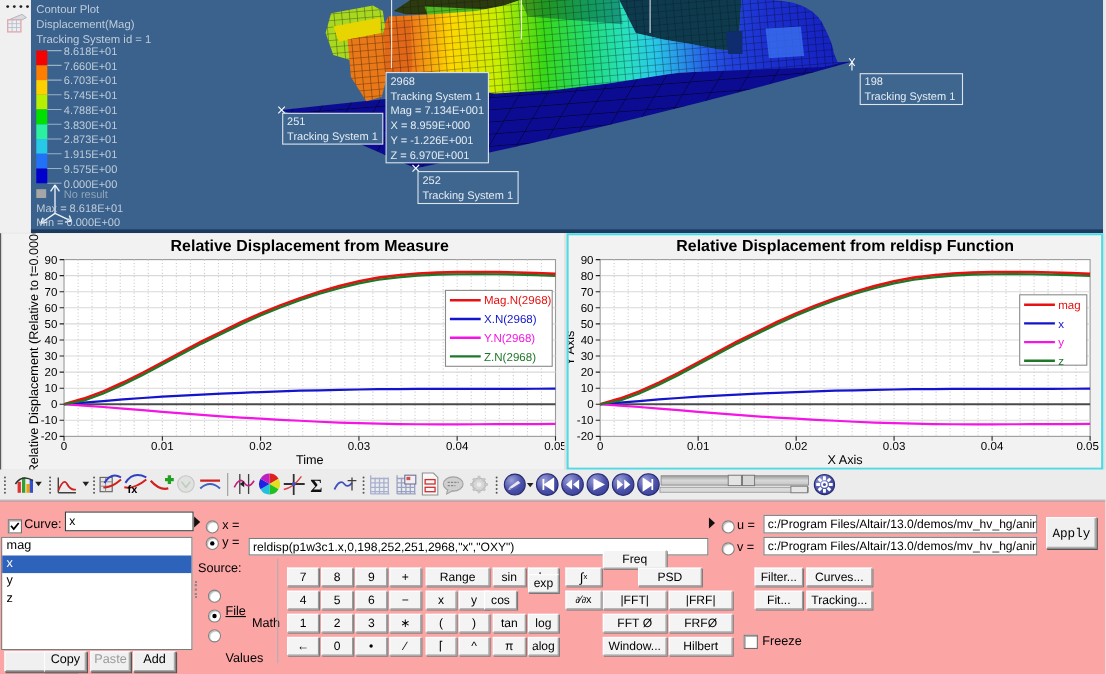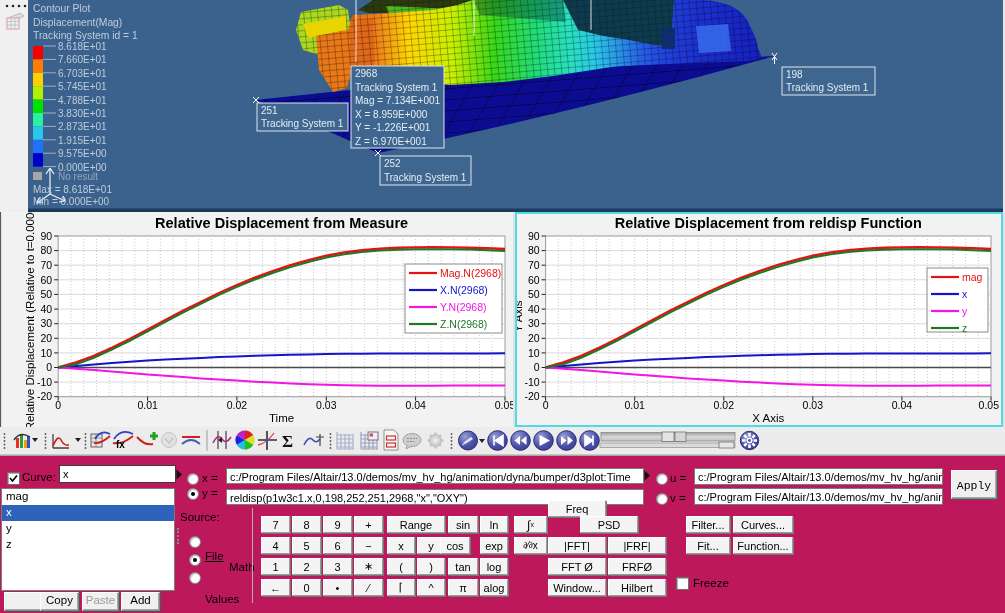--- a/index.html
+++ b/index.html
@@ -563,21 +563,21 @@
       <circle cx="10.5" cy="10.5" r="9.2" fill="url(#mediag)" stroke="#282c70"></circle>
       <g stroke="#fff" stroke-width="2.6">
             <path d="M10.5 3 V6.5 M10.5 14.5 V18 M3 10.5 H6.5 M14.5 10.5 H18 M5.2 5.2 L7.6 7.6 M13.4 13.4 L15.8 15.8 M15.8 5.2 L13.4 7.6 M7.6 13.4 L5.2 15.8"></path>
           </g>
       <circle cx="10.5" cy="10.5" r="3.0" fill="#fff"></circle>
       <circle cx="10.5" cy="10.5" r="1.4" fill="#4a4fa8"></circle>
     </g>
   </svg>
   </div>
 
-  <div class="abs" id="bottompanel" style="left:0;top:455px;width:1005px;height:158px;background:#be185d;border-top:1px solid #a6a6a6;">
+  <div class="abs" id="bottompanel" style="left:0;top:455px;width:1005px;height:158px;background:#fca5a5;border-top:1px solid #a6a6a6;">
 
     <div class="ck" style="left:7px;top:16px;"></div>
     <svg class="abs" style="left:8px;top:17px" width="11" height="11">
         <path d="M2 5 L4.5 8 L9 2.5" stroke="#000" stroke-width="1.6" fill="none"></path>
       </svg>
     <div class="lab" style="left:22px;top:15px;">Curve:</div>
     <div class="fld" style="left:59px;top:9px;width:112px;height:14px;border:1.5px solid #3c3c3c;">x</div>
     <svg class="abs" style="left:175px;top:13px" width="8" height="11">
         <path d="M1.5 0.5 L7 5.5 L1.5 10.5 Z" fill="#111"></path>
       </svg>
@@ -589,21 +589,20 @@
     </div>
     <div class="btn" style="left:4px;top:136px;width:32px;height:16px;padding-top:1px;padding-left:32px;">Cut</div>
     <div class="btn" style="left:40px;top:136px;width:37px;height:16px;padding-top:1px;">Copy</div>
     <div class="btn" style="left:82px;top:136px;width:35px;height:16px;padding-top:1px;color:#9b9b9b;">Paste</div>
     <div class="btn" style="left:121px;top:136px;width:37px;height:16px;padding-top:1px;">Add</div>
 
     <div class="abs" style="left:177px;top:72px;width:3px;height:16px;border-left:2px dotted #888;"></div>
 
     <div class="rad" style="left:187px;top:17px;"></div>
     <div class="lab" style="left:202px;top:16px;">x =</div>
-    <div class="fld" style="left:226px;top:12px;width:413px;height:12px;">c:/Program Files/Altair/13.0/demos/mv_hv_hg/animation/dyna/bumper/d3plot:Time</div>
     <svg class="abs" style="left:643px;top:14px" width="8" height="11">
         <path d="M1.5 0.5 L7 5.5 L1.5 10.5 Z" fill="#111"></path>
       </svg>
     <div class="rad on" style="left:187px;top:32px;"></div>
     <div class="lab" style="left:202px;top:31px;">y =</div>
     <div class="fld" style="left:226px;top:33px;width:413px;height:12px;">reldisp(p1w3c1.x,0,198,252,251,2968,"x","OXY")</div>
 
     <div class="lab" style="left:180px;top:55px;">Source:</div>
     <div class="rad" style="left:189px;top:80px;"></div>
       <div class="lab" style="left:205px;top:94px;text-decoration:underline;">File</div>
@@ -632,39 +631,39 @@
     <div class="key" style="left:387px;top:60px;width:56px;height:15px;">Range</div>
     <div class="key" style="left:387px;top:81px;width:26px;height:15px;">x</div>
     <div class="key" style="left:417px;top:81px;width:26px;height:15px;">y</div>
     <div class="key" style="left:387px;top:102px;width:26px;height:15px;">(</div>
     <div class="key" style="left:417px;top:102px;width:26px;height:15px;">)</div>
     <div class="key" style="left:387px;top:123px;width:26px;height:15px;">⌈</div>
     <div class="key" style="left:417px;top:123px;width:26px;height:15px;">^</div>
     <div class="key" style="left:448px;top:60px;width:28px;height:15px;">sin</div>
     <div class="key" style="left:480px;top:60px;width:26px;height:15px;">ln</div>
     <div class="key" style="left:440px;top:81px;width:28px;height:15px;">cos</div>
-    <div class="key" style="left:480px;top:81px;width:26px;height:15px;">exp</div>
+    <div class="key" style="left:480px;top:66px;width:26px;height:15px;">exp</div>
     <div class="key" style="left:448px;top:102px;width:28px;height:15px;">tan</div>
     <div class="key" style="left:480px;top:102px;width:26px;height:15px;">log</div>
     <div class="key" style="left:448px;top:123px;width:28px;height:15px;">π</div>
     <div class="key" style="left:480px;top:123px;width:26px;height:15px;">alog</div>
     <div class="key" style="left:514px;top:60px;width:31px;height:15px;font-size:12px;">∫<span style="font-size:7px;vertical-align:super;">x</span></div>
     <div class="key" style="left:514px;top:81px;width:31px;height:15px;font-size:10px;"><span style="font-size:8px;">∂</span>⁄<span style="font-size:8px;">∂</span>x</div>
     <div class="key" style="left:548px;top:44px;width:56px;height:15px;">Freq</div>
     <div class="key" style="left:580px;top:60px;width:56px;height:15px;text-align:right;">PSD</div>
     <div class="key" style="left:548px;top:81px;width:56px;height:15px;">|FFT|</div>
     <div class="key" style="left:608px;top:81px;width:56px;height:15px;">|FRF|</div>
     <div class="key" style="left:548px;top:102px;width:56px;height:15px;">FFT Ø</div>
     <div class="key" style="left:608px;top:102px;width:56px;height:15px;">FRFØ</div>
     <div class="key" style="left:548px;top:123px;width:56px;height:15px;">Window...</div>
     <div class="key" style="left:608px;top:123px;width:56px;height:15px;">Hilbert</div>
     <div class="key" style="left:686px;top:60px;width:42px;height:15px;">Filter...</div>
     <div class="key" style="left:733px;top:60px;width:58px;height:15px;">Curves...</div>
     <div class="key" style="left:686px;top:81px;width:42px;height:15px;">Fit...</div>
-    <div class="key" style="left:733px;top:81px;width:58px;height:15px;">Function...</div>
+    <div class="key" style="left:733px;top:81px;width:58px;height:15px;">Tracking...</div>
     <div class="ck" style="left:676px;top:121px;"></div>
     <div class="lab" style="left:693px;top:121px;">Freeze</div>
 
     <div class="rad" style="left:656px;top:17px;"></div>
     <div class="lab" style="left:670px;top:16px;">u =</div>
     <div class="fld" style="left:694px;top:12px;width:244px;height:13px;">c:/Program Files/Altair/13.0/demos/mv_hv_hg/anin</div>
     <div class="rad" style="left:656px;top:37px;"></div>
     <div class="lab" style="left:670px;top:36px;">v =</div>
     <div class="fld" style="left:694px;top:32px;width:244px;height:13px;">c:/Program Files/Altair/13.0/demos/mv_hv_hg/anin</div>
     <div class="btn" style="left:951px;top:14px;width:44px;height:19px;padding-top:8px;font-family:Liberation Mono, monospace;">Apply</div>

